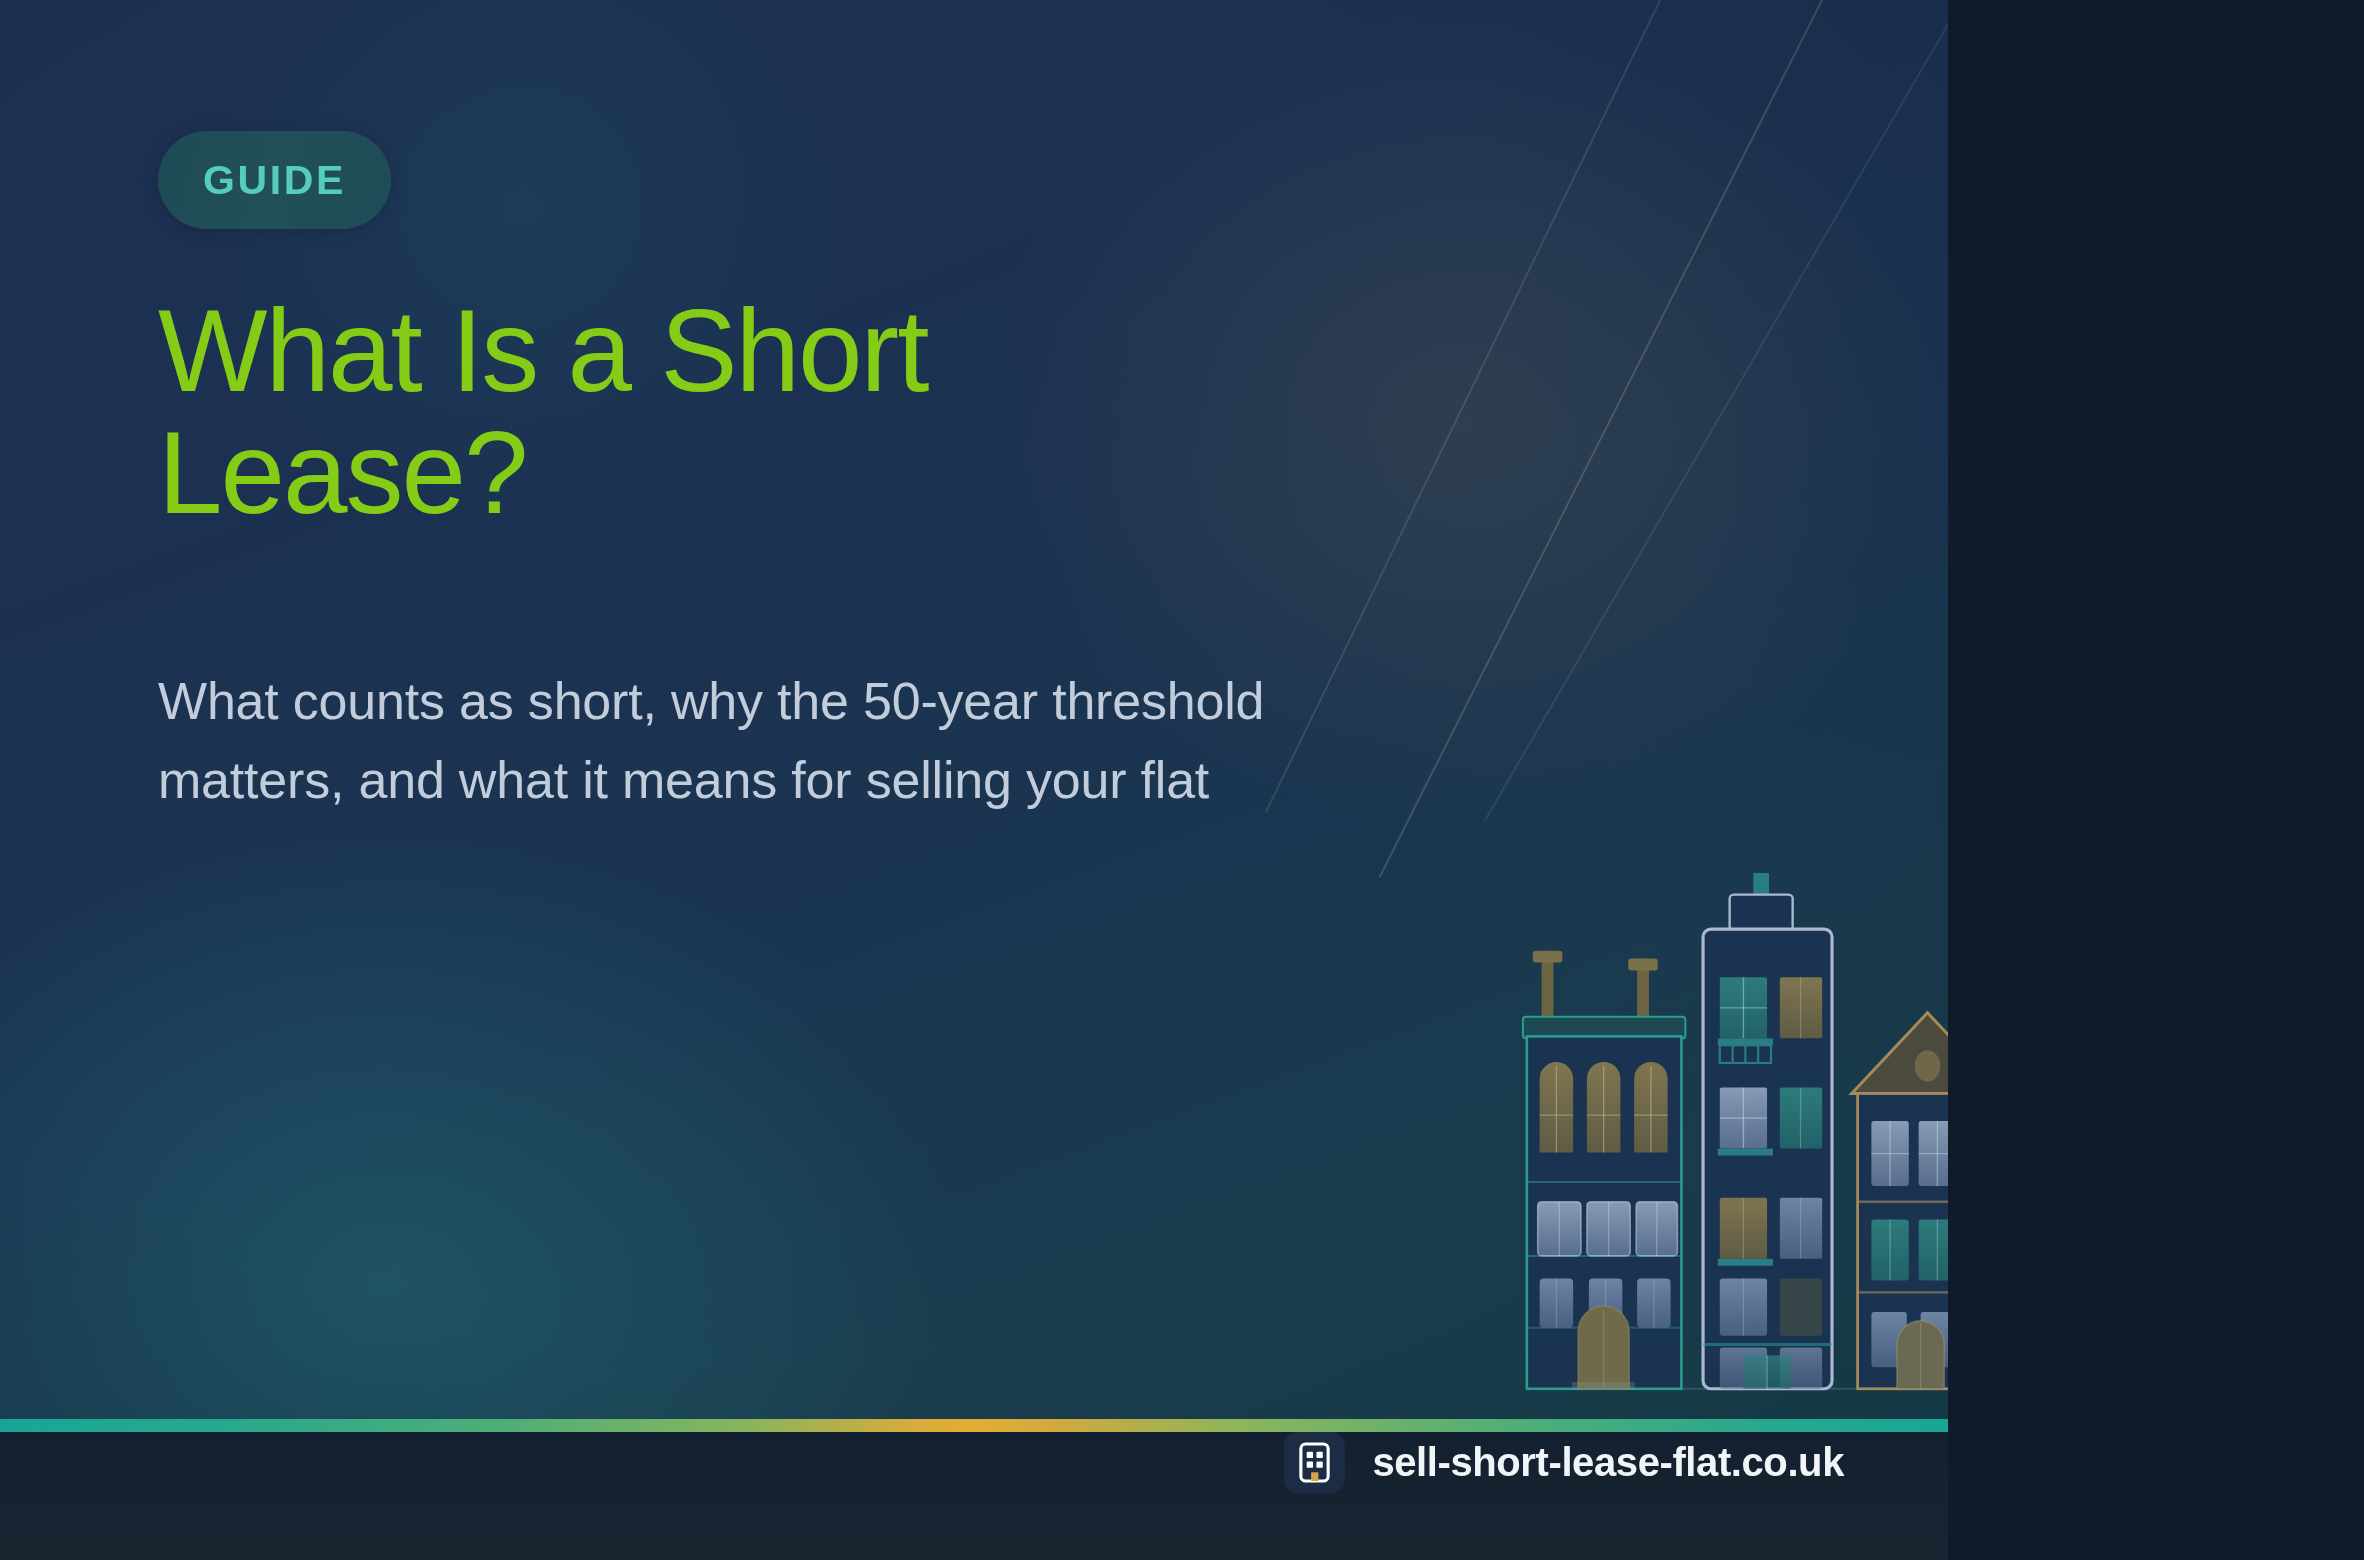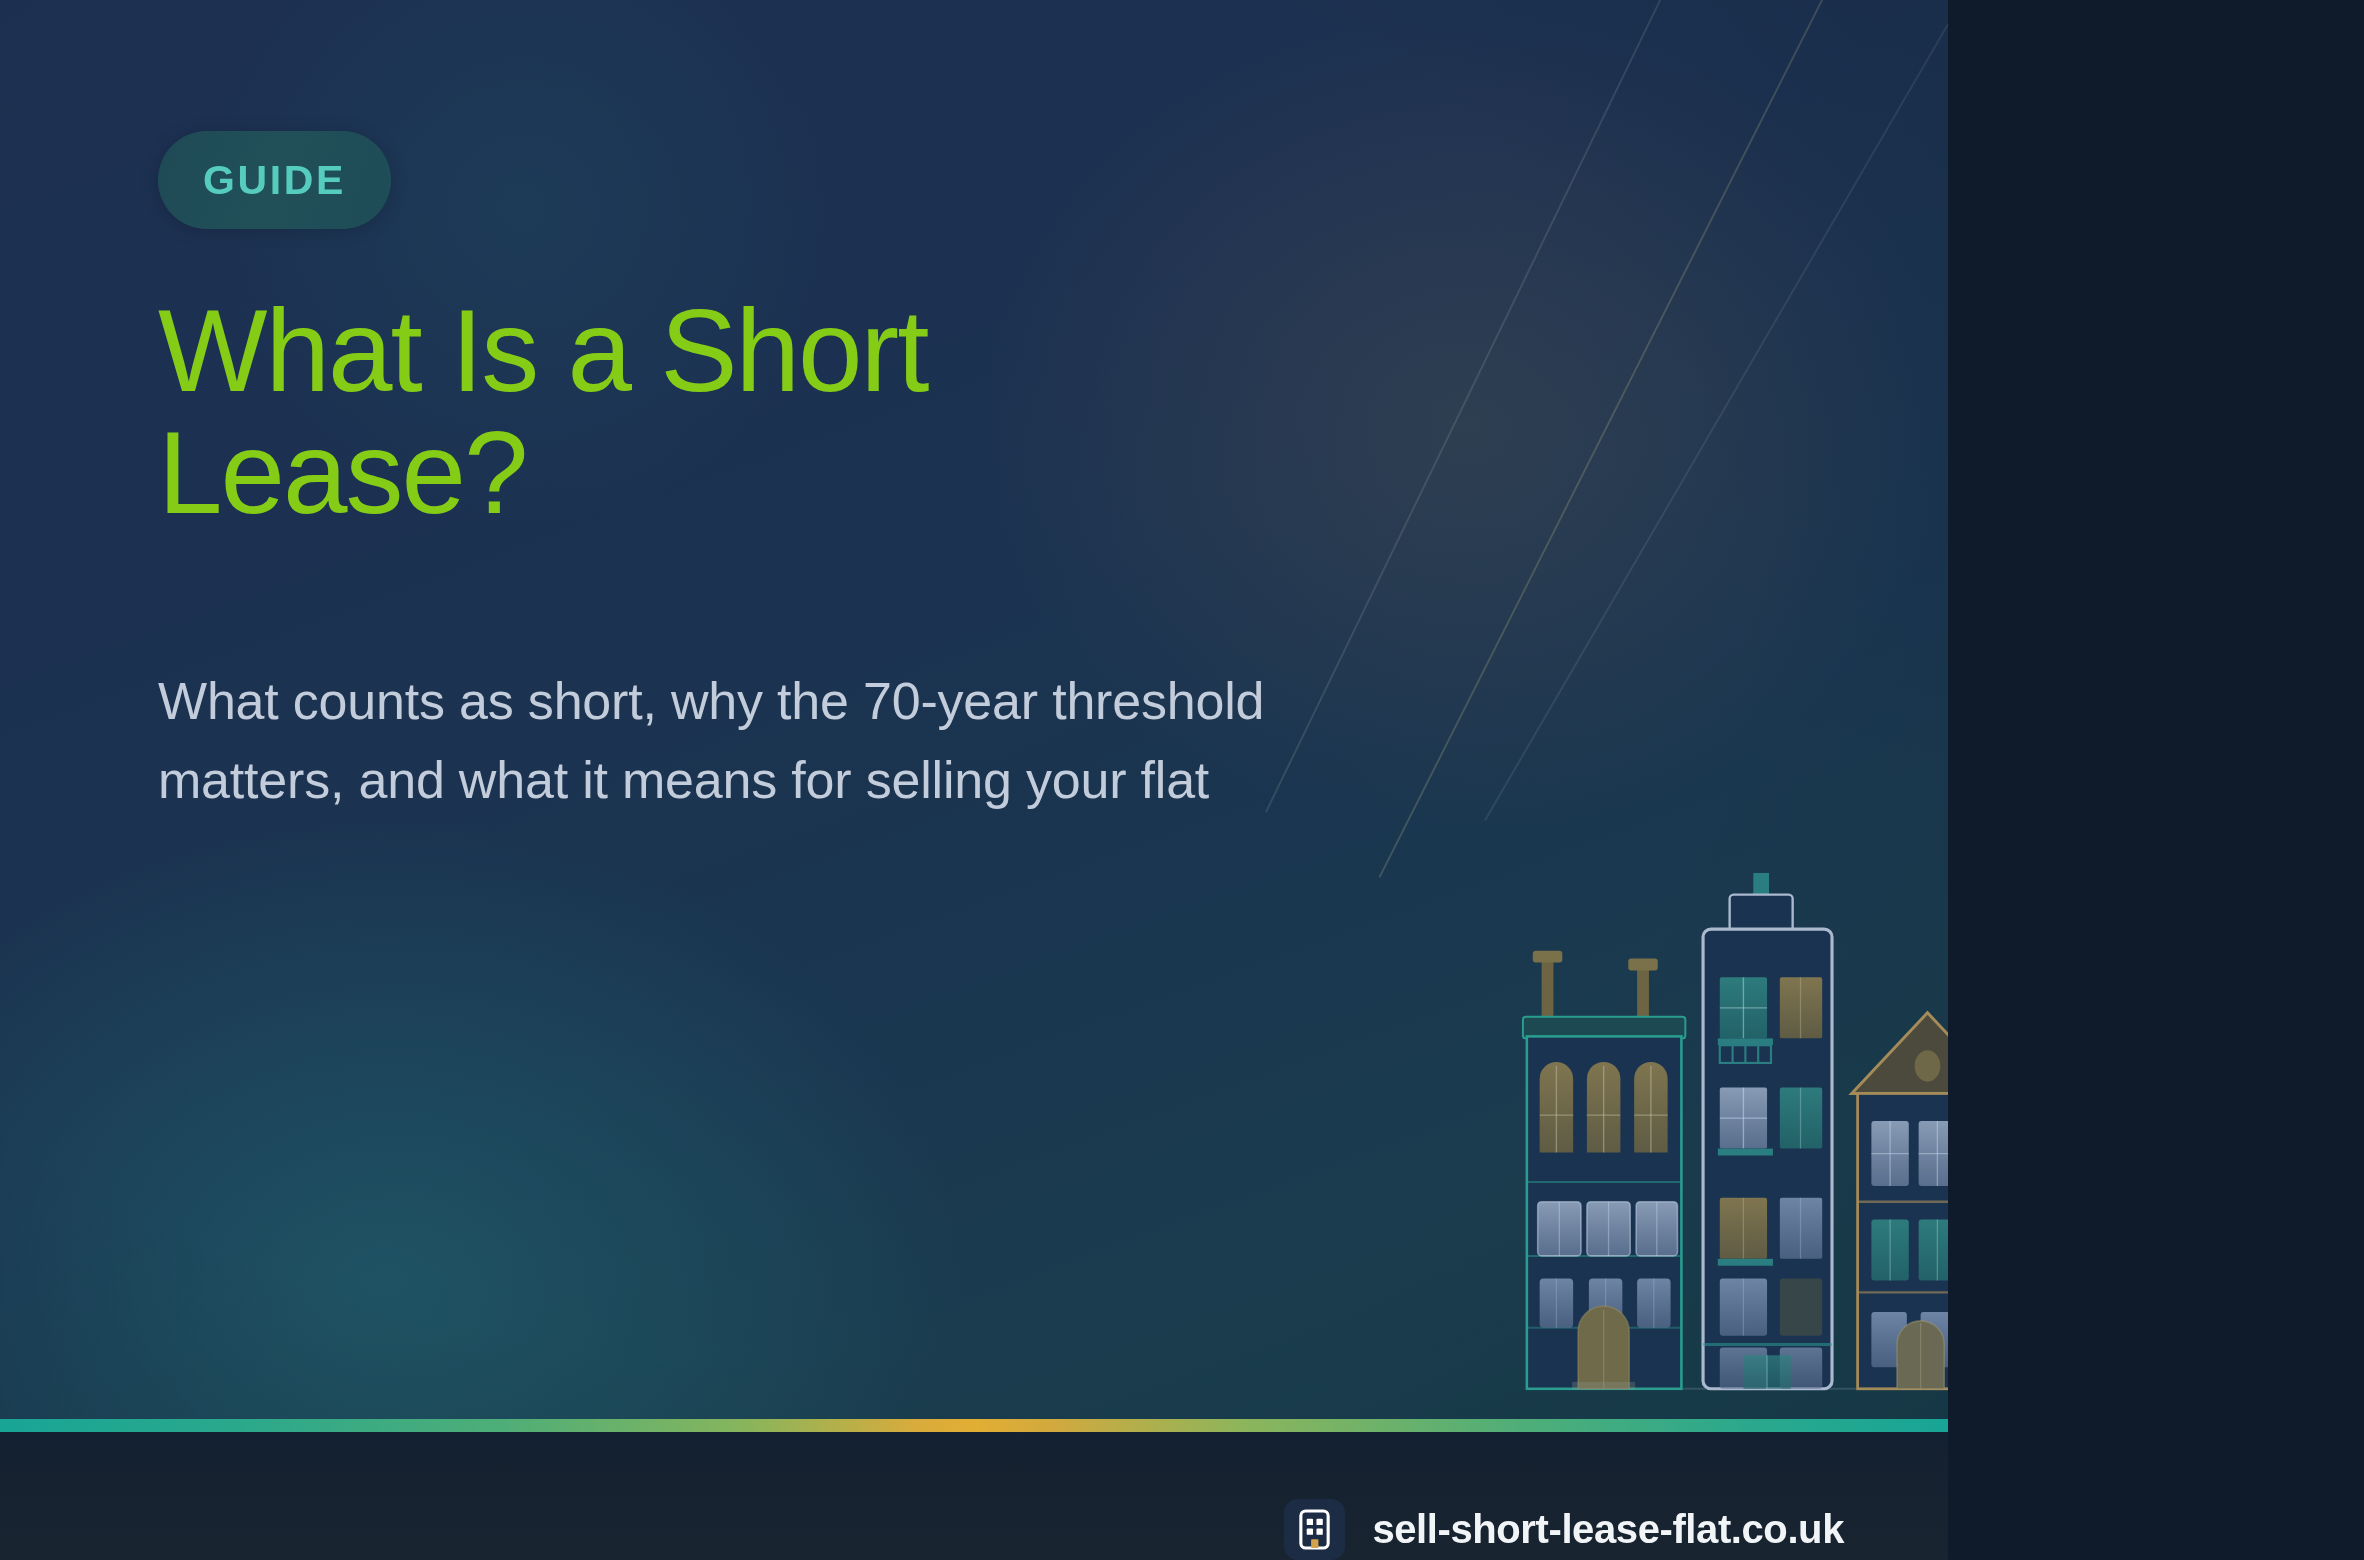--- a/index.html
+++ b/index.html
@@ -80,21 +80,21 @@
     background:linear-gradient(90deg,
       #18a596 0%, #2aa88c 12%, #4fae77 26%, #86b55d 38%,
       #d8ab3c 47%, #e2ae33 50%, #d2a93e 54%,
       #8bb55c 64%, #4fae78 78%, #2aa88d 90%, #18a596 100%);
   }
 
   
   .footer{
     position:absolute; left:0; right:0; top:1432px; bottom:0;
     background:linear-gradient(180deg,#132031 0%,#16222f 40%,#182430 100%);
-    display:flex; align-items:flex-end; justify-content:flex-end;
+    display:flex; align-items:flex-start; justify-content:flex-end;
     padding-right:104px;
   }
   .footer-inner{ display:flex; align-items:center; gap:27.6px; }
   .logo-tile{
     width:61px; height:61px; border-radius:13.8px;
     background:#1b2c44;
     display:flex; align-items:center; justify-content:center;
     flex:none;
   }
   .footer-url{
@@ -127,21 +127,21 @@
   </svg>
 
   <div class="bg-vignette"></div>
 
   <div class="badge">
     <span class="badge-label">GUIDE</span>
   </div>
 
   <h1 class="headline">What Is a Short Lease?</h1>
 
-  <p class="subhead">What counts as short, why the 70-year threshold matters, and what it means for selling your flat</p>
+  <p class="subhead">What counts as short, why the 50-year threshold matters, and what it means for selling your flat</p>
 
   <svg class="skyline" viewBox="0 0 950 640" preserveAspectRatio="xMidYMax meet">
 
     <defs>
       <linearGradient id="winBlue" x1="0" y1="0" x2="0" y2="1">
         <stop offset="0%" stop-color="#7d93b4" stop-opacity="0.85"></stop>
         <stop offset="100%" stop-color="#5a6f90" stop-opacity="0.75"></stop>
       </linearGradient>
       <linearGradient id="winTeal" x1="0" y1="0" x2="0" y2="1">
         <stop offset="0%" stop-color="#2f8180" stop-opacity="0.92"></stop>

